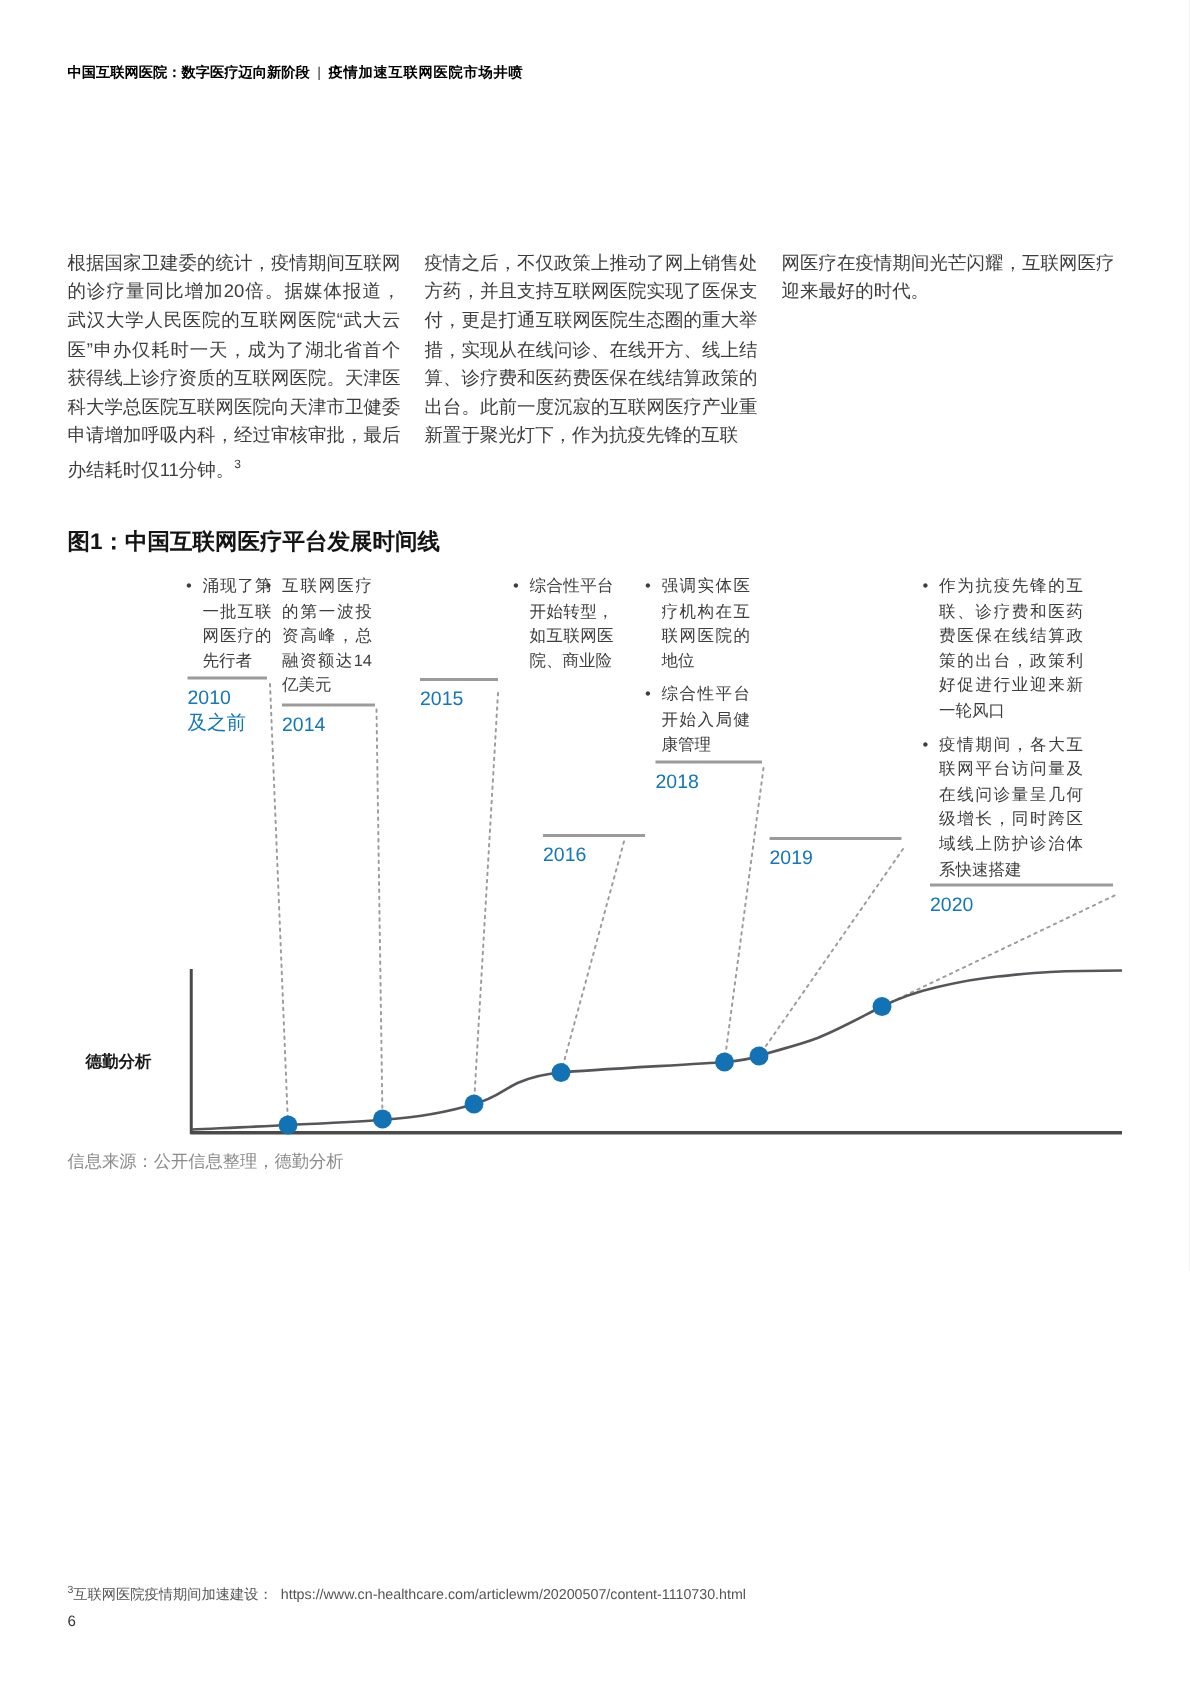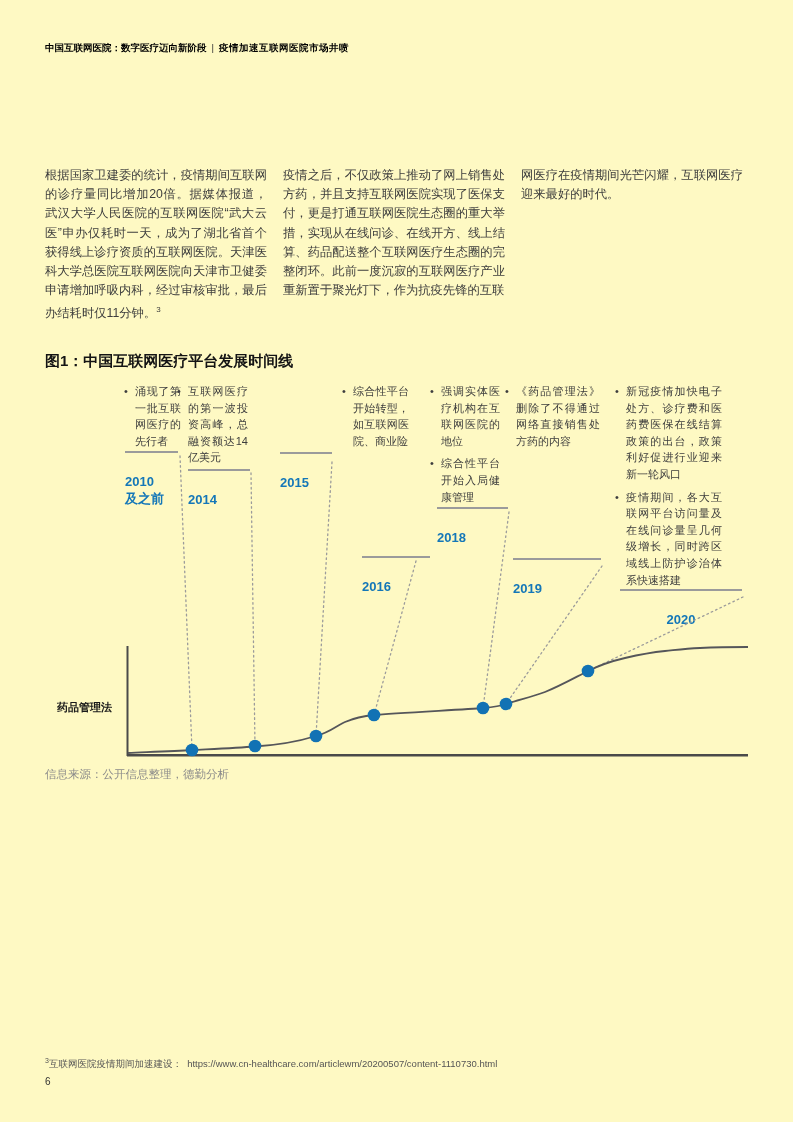--- a/index.html
+++ b/index.html
@@ -1,37 +1,37 @@
 <!DOCTYPE html>
 <html style="--accent: #1477B8; --dot: #1272B4; --curve: #55565A; --axis: #4A4A4A; --conn: #9B9B9B; --rule: #9B9B9B;"><head>
 <meta charset="utf-8">
 <style>
   html,body{margin:0;padding:0;background:#e8e8e8;}
   .page{
-    position:relative;width:793px;height:1122px;background:#fef9c3;
+    position:relative;width:793px;height:1122px;background:#ffffff;
     font-family:"Liberation Sans", sans-serif;color:#404040;overflow:hidden;
   }
   .abs{position:absolute;}
   
   .hdr{top:42px;left:45px;font-size:9.5px;color:#000;white-space:nowrap;}
   .hdr .t-main{font-weight:bold;}
   .hdr .t-div{font-weight:normal;color:#333;margin:0 5px;}
   .hdr .t-sub{font-weight:bold;letter-spacing:.5px;}
   
   .bodycol{top:166px;width:222px;font-size:12.3px;line-height:19.2px;
     text-align:justify;color:#3d3d3d;}
   .bodycol sup{font-size:8px;}
   
   .figtitle{top:352px;left:45px;font-size:15px;font-weight:bold;color:#141414;}
   
   .tl-col{top:383px;font-size:11px;line-height:16.6px;color:#3d3d3d;}
   .tl-item{position:relative;padding-left:11px;text-align:justify;margin-bottom:6px;}
   .tl-item::before{content:"\2022";position:absolute;left:0;top:0;color:#3d3d3d;}
-  .tl-year{border-top:2px solid var(--rule,#9b9b9b);padding-top:20px;
-    font-size:13px;font-weight:bold;color:var(--accent,#1477B8);line-height:17px;}
+  .tl-year{border-top:2px solid var(--rule,#9b9b9b);padding-top:3px;
+    font-size:13px;font-weight:normal;color:var(--accent,#1477B8);line-height:17px;}
   
   .chart-svg{left:40px;top:380px;}
   .connector{stroke:var(--conn,#9b9b9b);stroke-width:1.3;stroke-dasharray:1.6 3.2;
     stroke-linecap:round;fill:none;}
   .axis{stroke:var(--axis,#4a4a4a);fill:none;}
   .curve{stroke:var(--curve,#55565a);stroke-width:1.8;fill:none;}
   .dot{fill:var(--dot,#1272B4);}
   .ylab{left:57px;top:700px;font-size:11px;font-weight:bold;color:#1a1a1a;}
   .source{left:45px;top:767px;font-size:11.5px;color:#8a8a8a;}
   
@@ -43,43 +43,42 @@
 </head>
 <body>
 
 <div class="page">
 
   <div class="abs hdr">
     <span class="t-main">中国互联网医院：数字医疗迈向新阶段</span><span class="t-div">|</span><span class="t-sub">疫情加速互联网医院市场井喷</span>
   </div>
 
   <div class="abs bodycol" style="left:45px;"><span>根据国家卫建委的统计，疫情期间互联网的诊疗量同比增加20倍。据媒体报道，武汉大学人民医院的互联网医院“武大云医”申办仅耗时一天，成为了湖北省首个获得线上诊疗资质的互联网医院。天津医科大学总医院互联网医院向天津市卫健委申请增加呼吸内科，经过审核审批，最后办结耗时仅11分钟。</span><sup>3</sup></div>
-  <div class="abs bodycol" style="left:283px;"><span>疫情之后，不仅政策上推动了网上销售处方药，并且支持互联网医院实现了医保支付，更是打通互联网医院生态圈的重大举措，实现从在线问诊、在线开方、线上结算、药品配送整个互联网医疗生态圈的完整闭环。此前一度沉寂的互联网医疗产业重新置于聚光灯下，作为抗疫先锋的互联</span></div>
+  <div class="abs bodycol" style="left:283px;"><span>疫情之后，不仅政策上推动了网上销售处方药，并且支持互联网医院实现了医保支付，更是打通互联网医院生态圈的重大举措，实现从在线问诊、在线开方、线上结算、诊疗费和医药费医保在线结算政策的出台。此前一度沉寂的互联网医疗产业重新置于聚光灯下，作为抗疫先锋的互联</span></div>
   <div class="abs bodycol" style="left:521px;"><span>网医疗在疫情期间光芒闪耀，互联网医疗迎来最好的时代。</span></div>
 
   <div class="abs figtitle">图1：中国互联网医疗平台发展时间线</div>
 
   <div class="abs tl-col" style="left:124px;width:57px;">
     <div class="tl-item">涌现了第一批互联网医疗的先行者</div>
   </div>
   <div class="abs tl-col" style="left:177px;width:71px;">
     <div class="tl-item">互联网医疗的第一波投资高峰，总融资额达14亿美元</div>
   </div>
   <div class="abs tl-col" style="left:342px;width:67px;">
     <div class="tl-item">综合性平台开始转型，如互联网医院、商业险</div>
   </div>
   <div class="abs tl-col" style="left:430px;width:70px;">
     <div class="tl-item">强调实体医疗机构在互联网医院的地位</div>
     <div class="tl-item">综合性平台开始入局健康管理</div>
   </div>
   <div class="abs tl-col" style="left:505px;width:95px;">
-    <div class="tl-item">《药品管理法》删除了不得通过网络直接销售处方药的内容</div>
   </div>
   <div class="abs tl-col" style="left:615px;width:107px;">
-    <div class="tl-item">新冠疫情加快电子处方、诊疗费和医药费医保在线结算政策的出台，政策利好促进行业迎来新一轮风口</div>
+    <div class="tl-item">作为抗疫先锋的互联、诊疗费和医药费医保在线结算政策的出台，政策利好促进行业迎来新一轮风口</div>
     <div class="tl-item">疫情期间，各大互联网平台访问量及在线问诊量呈几何级增长，同时跨区域线上防护诊治体系快速搭建</div>
   </div>
 
   <div class="abs tl-year" style="left:125px;top:451px;width:53px;">
     <div>2010</div>
     <div>及之前</div>
   </div>
   <div class="abs tl-year" style="left:188px;top:469px;width:62px;">
     <div>2014</div>
   </div>
@@ -88,21 +87,21 @@
   </div>
   <div class="abs tl-year" style="left:362px;top:556px;width:68px;">
     <div>2016</div>
   </div>
   <div class="abs tl-year" style="left:437px;top:507px;width:71px;">
     <div>2018</div>
   </div>
   <div class="abs tl-year" style="left:513px;top:558px;width:88px;">
     <div>2019</div>
   </div>
-  <div class="abs tl-year" style="left:620px;top:589px;width:122px;text-align:center;">
+  <div class="abs tl-year" style="left:620px;top:589px;width:122px;">
     <div>2020</div>
   </div>
 
   <svg class="abs chart-svg" width="730" height="390" viewBox="0 0 730 390">
     <g id="connectors">
         <line x1="140" y1="76" x2="152" y2="370" class="connector"></line>
         <line x1="211" y1="93" x2="215" y2="366" class="connector"></line>
         <line x1="292" y1="82" x2="276" y2="356" class="connector"></line>
         <line x1="376" y1="181" x2="334" y2="335" class="connector"></line>
         <line x1="469" y1="132" x2="443" y2="328" class="connector"></line>
@@ -130,21 +129,21 @@
         <circle cx="152" cy="370" r="6.3" class="dot"></circle>
         <circle cx="215" cy="366" r="6.3" class="dot"></circle>
         <circle cx="276" cy="356" r="6.3" class="dot"></circle>
         <circle cx="334" cy="335" r="6.3" class="dot"></circle>
         <circle cx="443" cy="328" r="6.3" class="dot"></circle>
         <circle cx="466" cy="324" r="6.3" class="dot"></circle>
         <circle cx="548" cy="291" r="6.3" class="dot"></circle>
       </g>
   </svg>
 
-  <div class="abs ylab">药品管理法</div>
+  <div class="abs ylab">德勤分析</div>
 
   <div class="abs source">信息来源：公开信息整理，德勤分析</div>
 
   <div class="abs footnote">
     <sup>3</sup><span>互联网医院疫情期间加速建设：</span>&nbsp;&nbsp;<span class="url">https://www.cn-healthcare.com/articlewm/20200507/content-1110730.html</span>
   </div>
   <div class="abs pagenum">6</div>
 
 </div>
 

